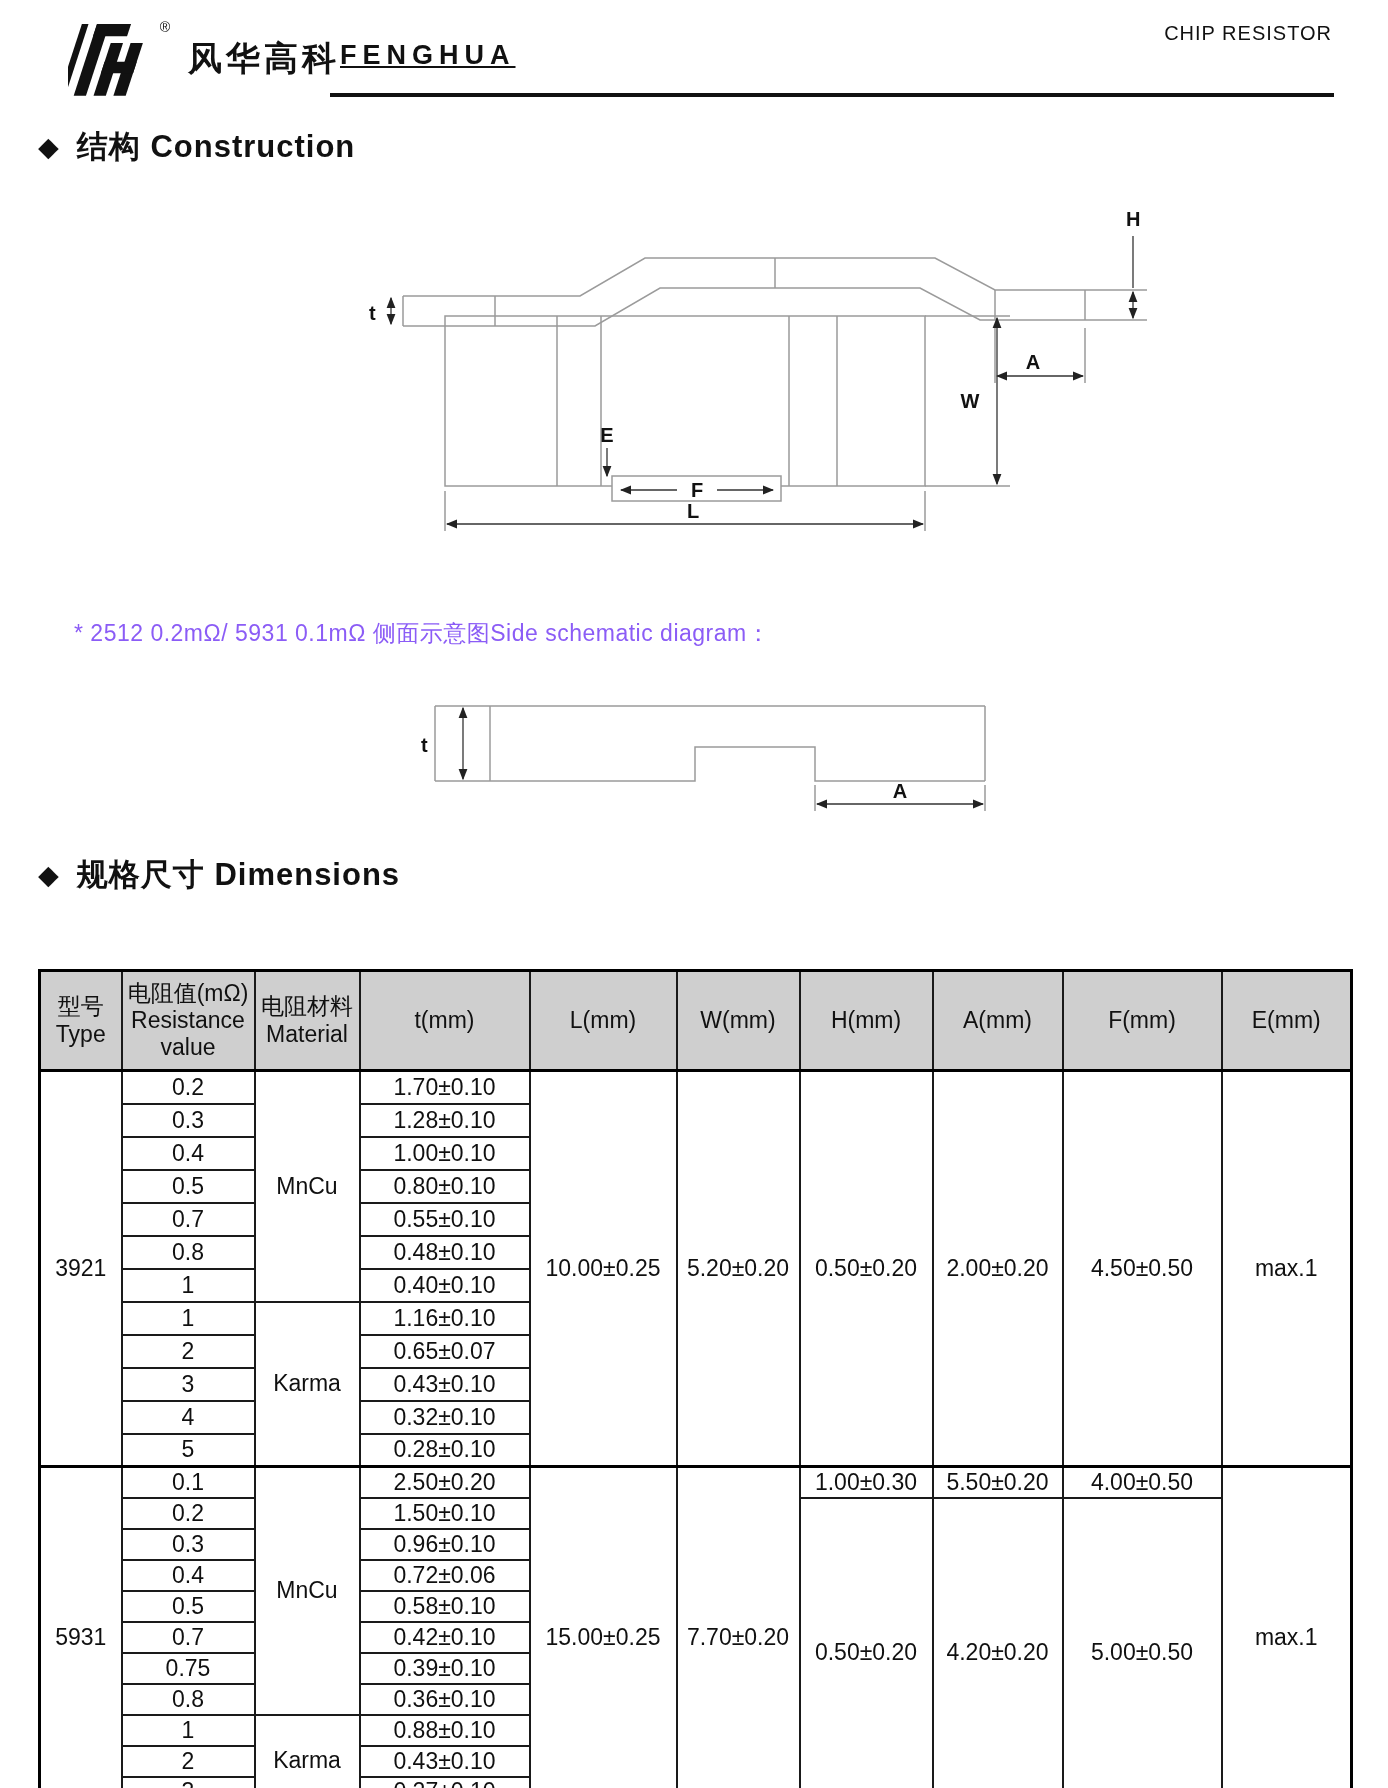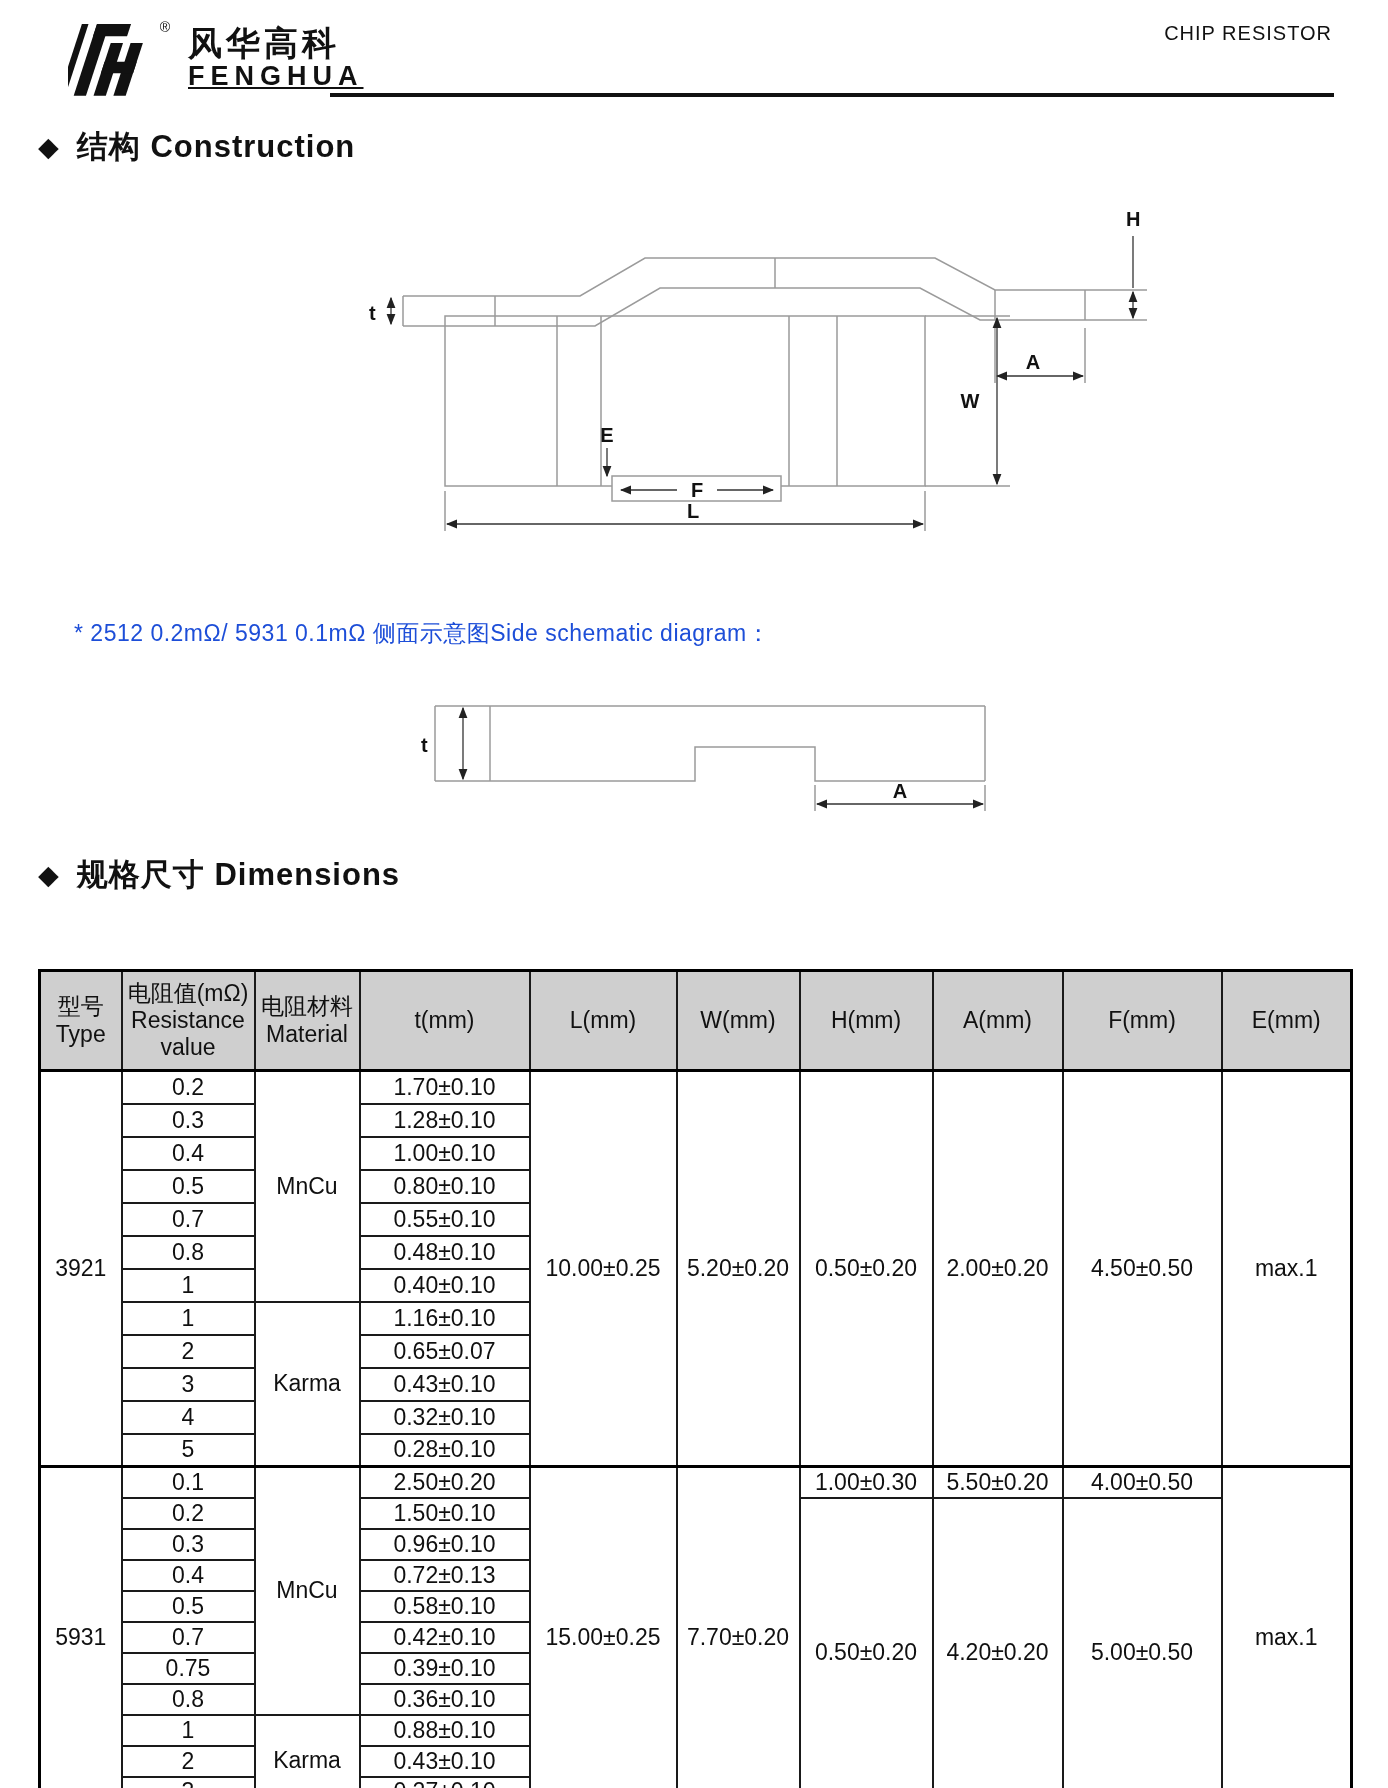--- a/index.html
+++ b/index.html
@@ -1,33 +1,33 @@
 <!DOCTYPE html>
 <html><head>
 <meta charset="utf-8">
 <style>
   html,body{margin:0;padding:0;background:#fff;}
   #page{position:relative;width:1388px;height:1788px;background:#ffffff;overflow:hidden;
         font-family:"Liberation Sans","DejaVu Sans",sans-serif;color:#111;}
 
   
   .logo{position:absolute;left:68px;top:16px;display:flex;align-items:center;gap:16px;}
-  .brand-text{display:flex;flex-direction:column;justify-content:center;}
+  .brand-text{display:flex;flex-direction:row;justify-content:center;}
   .brand-cn{font-size:34px;font-weight:bold;letter-spacing:4px;line-height:1.05;}
   .brand-en{font-size:27px;font-weight:bold;letter-spacing:6px;line-height:1.1;text-decoration:underline;}
   .chip-title{position:absolute;top:22px;right:56px;font-size:20px;font-weight:400;letter-spacing:1px;}
   .header-rule{position:absolute;top:93px;left:330px;width:1004px;height:4px;background:#111;}
 
   
   .sec{position:absolute;display:flex;align-items:center;gap:18px;}
   .sec .diamond{font-size:27px;line-height:1;}
   .sec .txt{font-size:31px;font-weight:bold;letter-spacing:1px;}
   .sec .txt .en{font-weight:600;}
 
-  .note{position:absolute;left:74px;top:618px;font-size:23px;color:#1d4ed8;letter-spacing:0.5px;}
+  .note{position:absolute;left:74px;top:618px;font-size:23px;color:#8b5cf6;letter-spacing:0.5px;}
 
   .diagram{position:absolute;}
 
   
   .tablewrap{position:absolute;left:38px;top:933px;margin-top:36px;}
   .dim-table{border-collapse:collapse;table-layout:fixed;width:1312px;border:3px solid #000;}
   .dim-table th,.dim-table td{border:2px solid #1a1a1a;text-align:center;vertical-align:middle;
       padding:0;overflow:hidden;}
   .dim-table thead tr{height:100px;}
   .dim-table th{background:#cfcfcf;font-weight:normal;font-size:23px;line-height:1.18;border-bottom:3px solid #000;}
@@ -267,21 +267,21 @@
         <td rowspan="10">0.50±0.20</td>
         <td rowspan="10">4.20±0.20</td>
         <td rowspan="10">5.00±0.50</td>
       </tr>
       <tr>
             <td>0.3</td>
             <td>0.96±0.10</td>
           </tr>
       <tr>
             <td>0.4</td>
-            <td>0.72±0.13</td>
+            <td>0.72±0.06</td>
           </tr>
       <tr>
             <td>0.5</td>
             <td>0.58±0.10</td>
           </tr>
       <tr>
             <td>0.7</td>
             <td>0.42±0.10</td>
           </tr>
       <tr>

